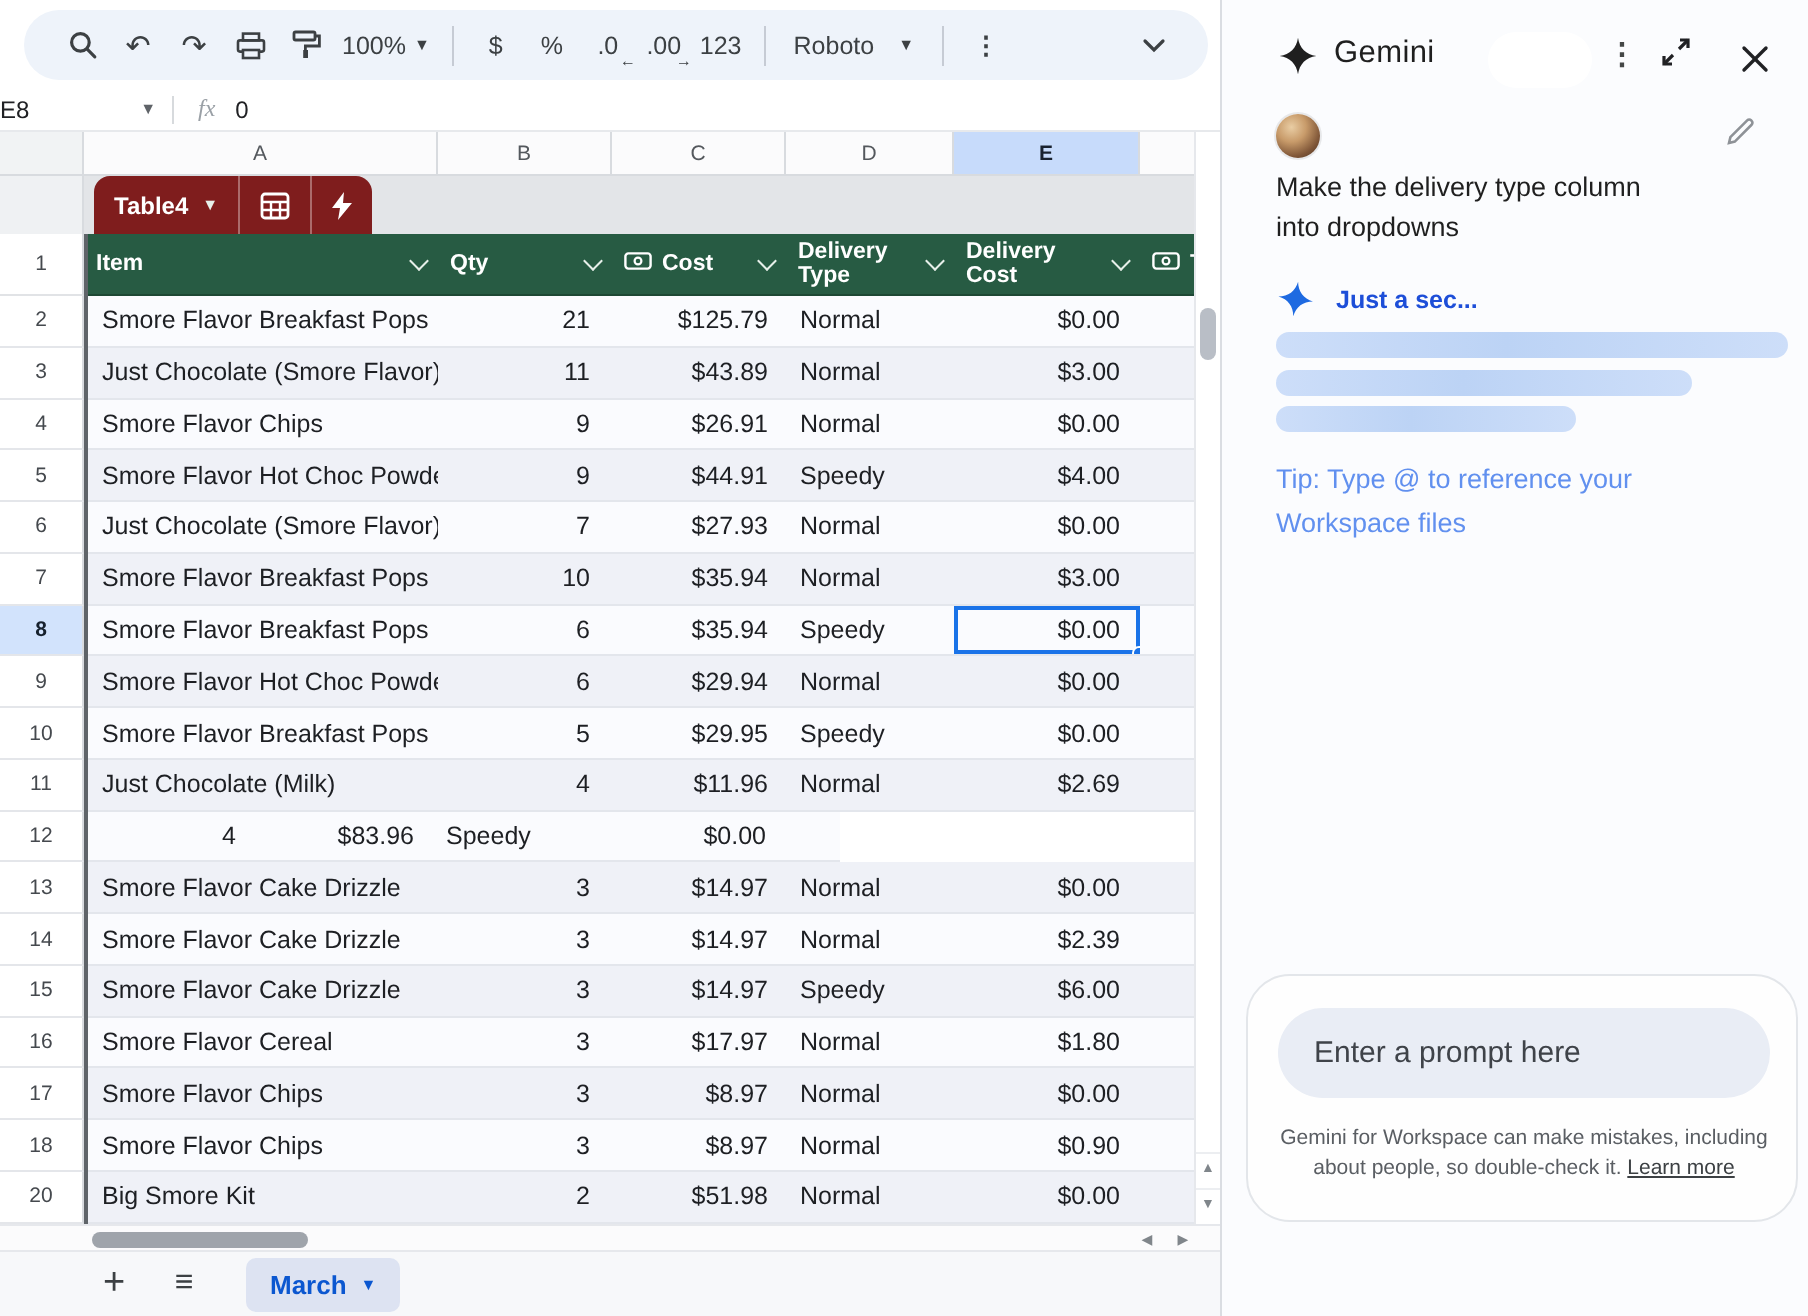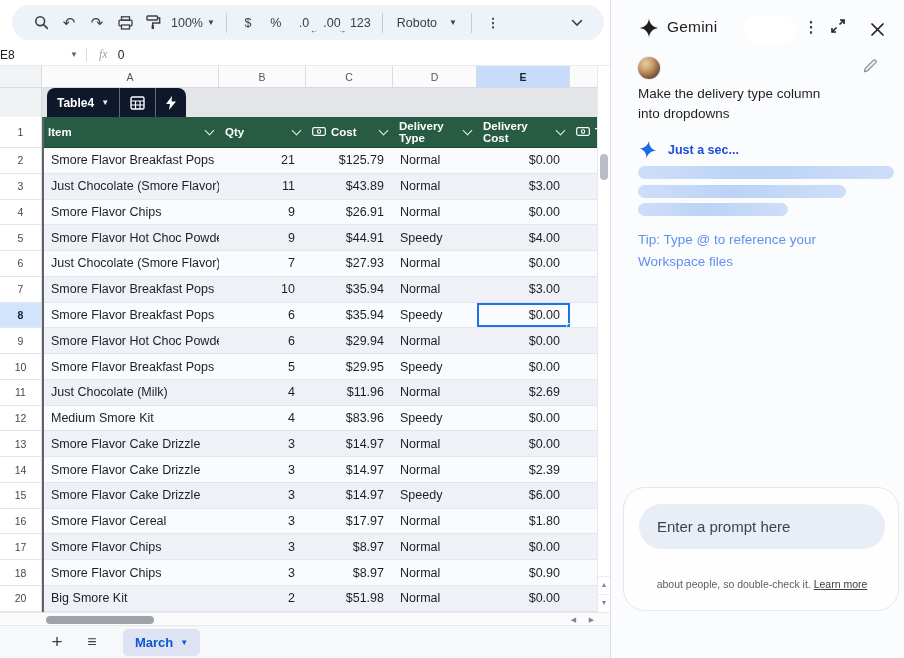--- a/index.html
+++ b/index.html
@@ -34,21 +34,21 @@
   .colheads { position:absolute; left:0; top:66px; width:597px; height:22px; display:flex; background:#fbfbfc; border-bottom:1px solid #d8dbdf; }
   .ch { border-right:1px solid #d8dbdf; font-size:10.5px; color:#54585d; display:flex; align-items:center; justify-content:center; background:#fbfbfc; }
   .ch.corner { width:42px; background:#f1f3f4; }
   .ch.cA { width:177px; } .ch.cB { width:87px; } .ch.cC { width:87px; } .ch.cD { width:84px; }
   .ch.cE { width:93px; background:#c7dbfb; color:#18212f; font-weight:bold; }
   .ch.cF { width:27px; border-right:none; }
 
   
   .tabstrip { position:absolute; left:0; top:88px; width:597px; height:29px; background:#e3e5e8; }
   .tabstrip .leftpad { position:absolute; left:0; top:0; width:42px; height:29px; background:#eff1f3; border-right:1px solid #d8dbdf; }
-  .ttab { position:absolute; left:47px; top:0; height:29px; display:flex; align-items:stretch; background:#0f172a; border-radius:8px 8px 0 0; overflow:hidden; }
+  .ttab { position:absolute; left:47px; top:0; height:29px; display:flex; align-items:stretch; background:#7f1d1d; border-radius:8px 8px 0 0; overflow:hidden; }
   .ttab-seg { display:flex; align-items:center; padding:0 10px; color:#fff; font-size:12px; font-weight:bold; }
   .ttab-seg + .ttab-seg { border-left:1px solid rgba(255,255,255,.35); }
   .ttab-caret { font-size:8px; margin-left:7px; color:#e8f0ea; }
 
   
   .hdrrow { position:absolute; left:0; top:117px; width:597px; height:31px; display:flex; }
   .rn1 { width:42px; background:#fff; border-right:1px solid #d8dbdf; border-bottom:1px solid #e1e3e6; font-size:10.5px; color:#45494e; display:flex; align-items:center; justify-content:center; }
   .ghead { display:flex; width:555px; background:#275b43; border-bottom:1px solid #1d4834; }
   .gh { color:#fff; font-size:11.5px; font-weight:bold; display:flex; align-items:center; padding:0 6px; line-height:12px; position:relative; }
   .gh .lbl { flex:1; }
@@ -353,21 +353,20 @@
           <span class="rownum">11</span>
           <span class="c item">Just Chocolate (Milk)</span>
           <span class="c qty">4</span>
           <span class="c cost">$11.96</span>
           <span class="c dtype">Normal</span>
           <span class="c dcost">$2.69</span>
           <span class="c fpad"></span>
         </div>
         <div class="r">
           <span class="rownum">12</span>
-          <span class="c item">Medium Smore Kit</span>
           <span class="c qty">4</span>
           <span class="c cost">$83.96</span>
           <span class="c dtype">Speedy</span>
           <span class="c dcost">$0.00</span>
           <span class="c fpad"></span>
         </div>
         <div class="r">
           <span class="rownum">13</span>
           <span class="c item">Smore Flavor Cake Drizzle</span>
           <span class="c qty">3</span>
@@ -505,19 +504,19 @@
     <div class="tip">
       <div>Tip: Type @ to reference your</div>
       <div>Workspace files</div>
     </div>
 
     <div class="prompt-card">
       <div class="prompt-pill">
         <span class="ph">Enter a prompt here</span>
       </div>
       <div class="disclaimer">
-        <br>
+        <span>Gemini for Workspace can make mistakes, including</span><br>
         <span>about people, so double-check it.</span>
         <span class="lm">Learn more</span>
       </div>
     </div>
   </div>
 </div>
 
 </body></html>

